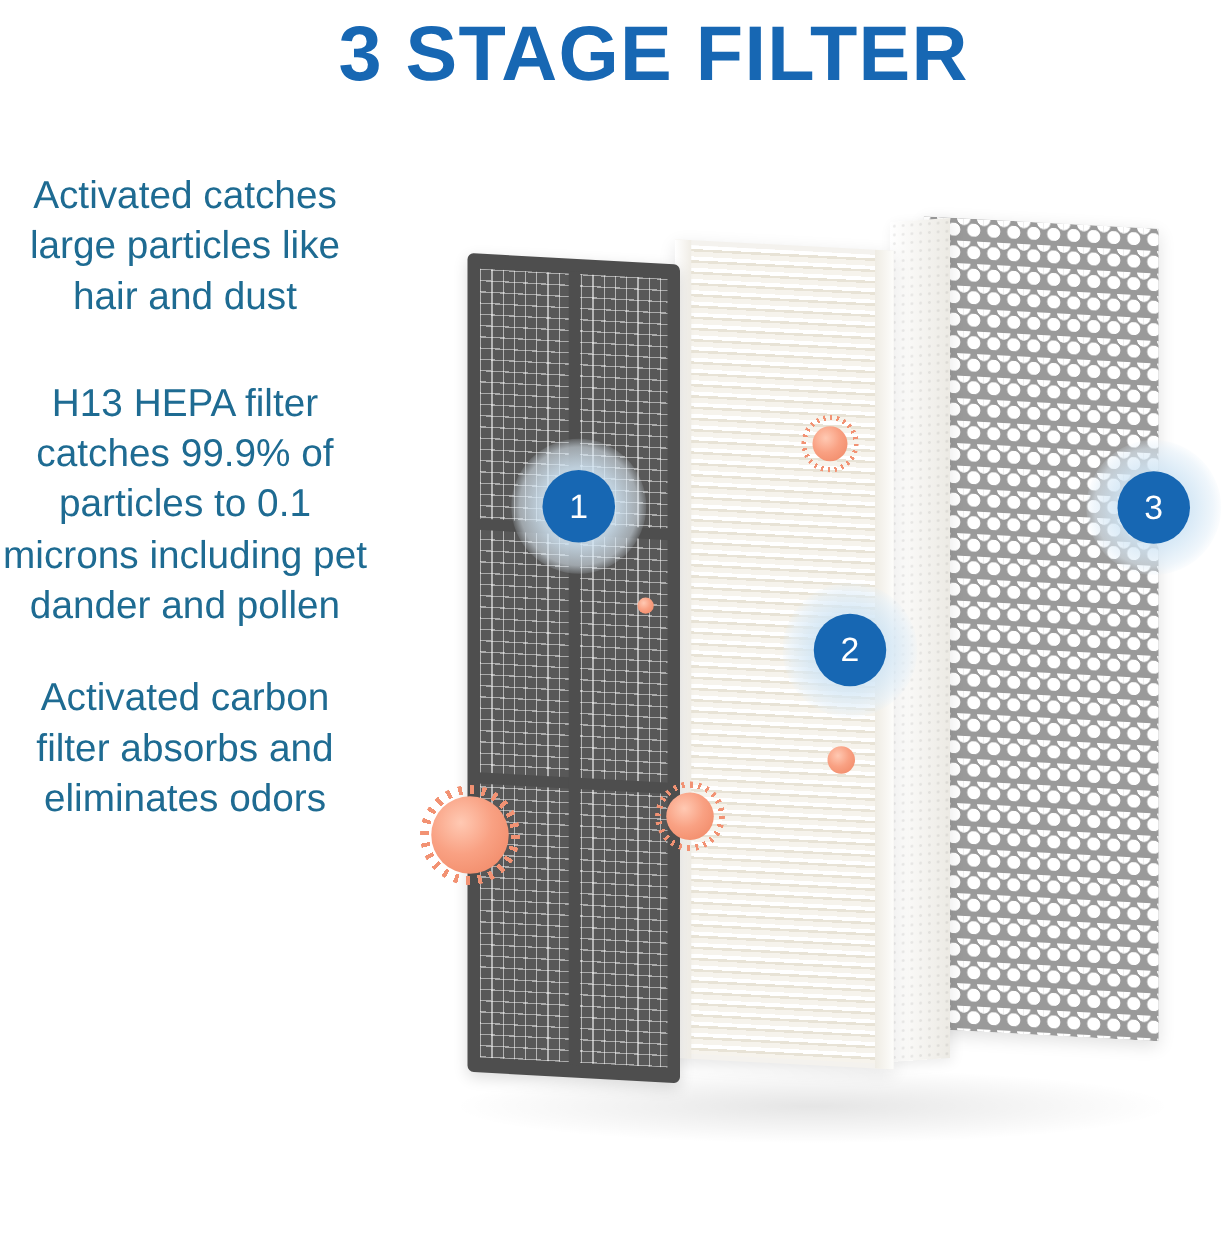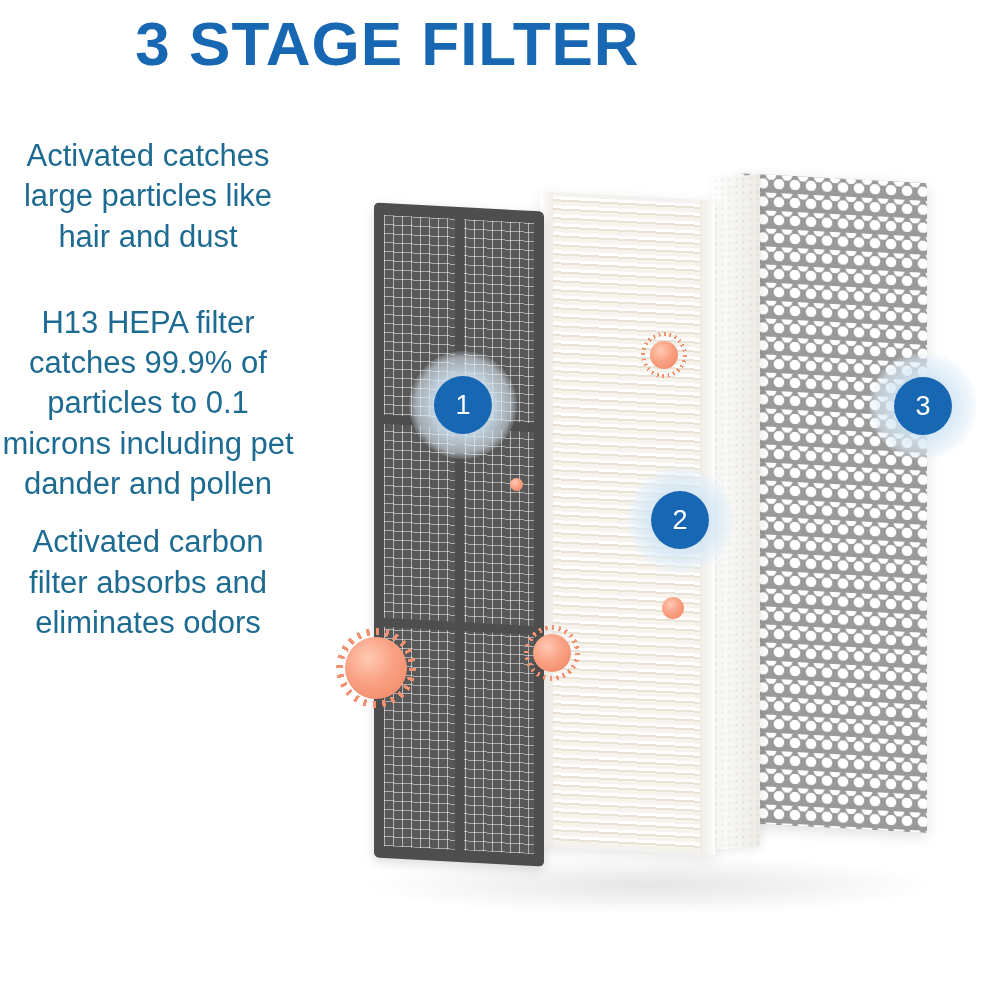--- a/index.html
+++ b/index.html
@@ -18,42 +18,42 @@
     background: #ffffff;
     overflow: hidden;
   }
 
   
   .title {
     position: absolute;
     top: 8px;
     left: 0;
     width: 775px;
-    text-align: center;
+    text-align: right;
     font-size: 62px;
     font-weight: bold;
     letter-spacing: 1px;
     color: #1767b3;
     font-family: "Liberation Sans", sans-serif;
   }
 
   
   .text-col {
     position: absolute;
     left: 0px;
     top: 136px;
     width: 296px;
     text-align: center;
     color: #1b6a8f;
   }
   .para {
     font-size: 31px;
     line-height: 1.30;
     color: #1e6b92;
-    margin-bottom: 18px;
+    margin-bottom: 34px;
     letter-spacing: 0px;
   }
   .para.p1 { margin-bottom: 46px; }
   .para.p2 { }
 
   
   .stack { position: absolute; left: 0; top: 0; width: 981px; height: 1000px; }
 
   
   .panel1 {

